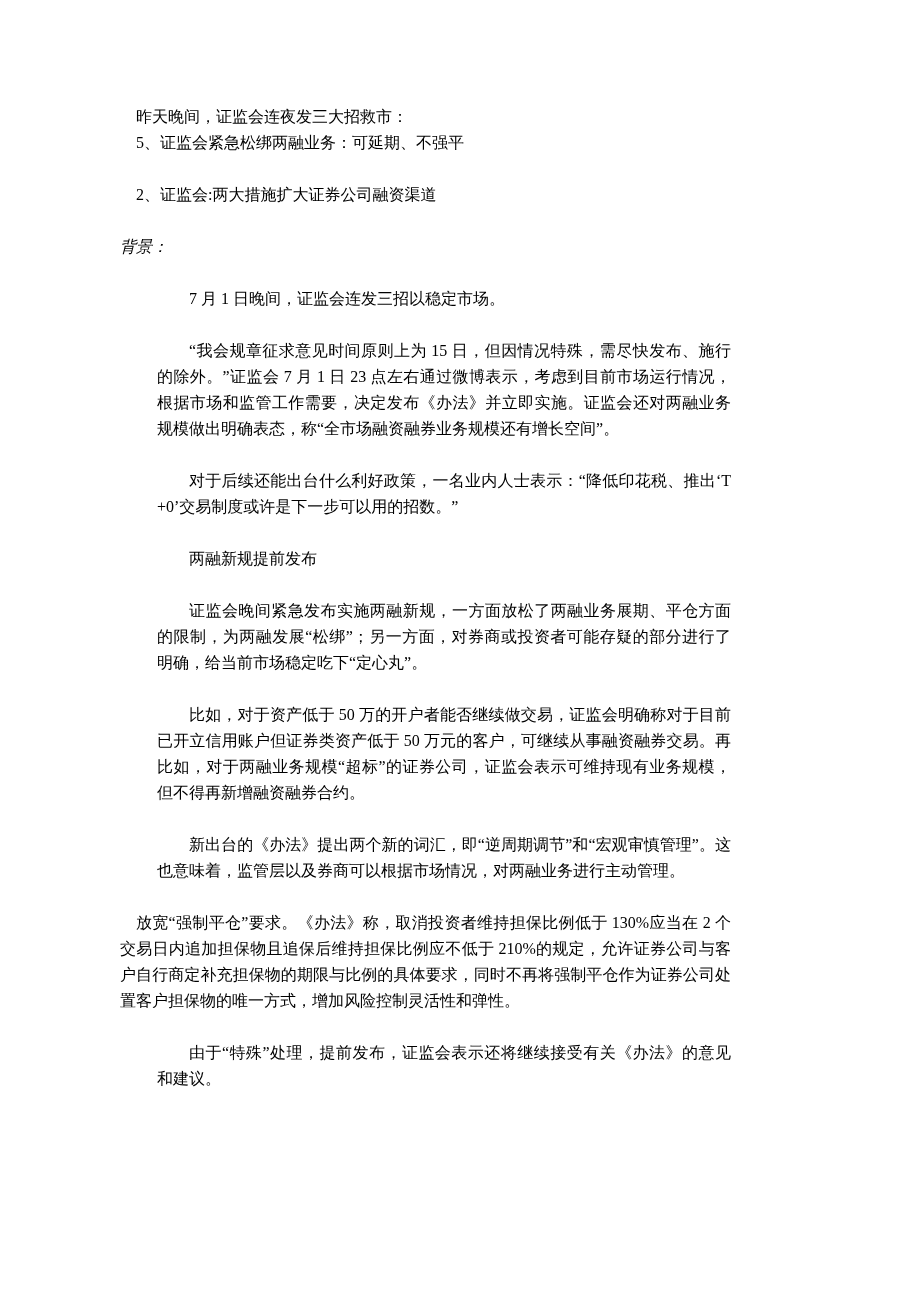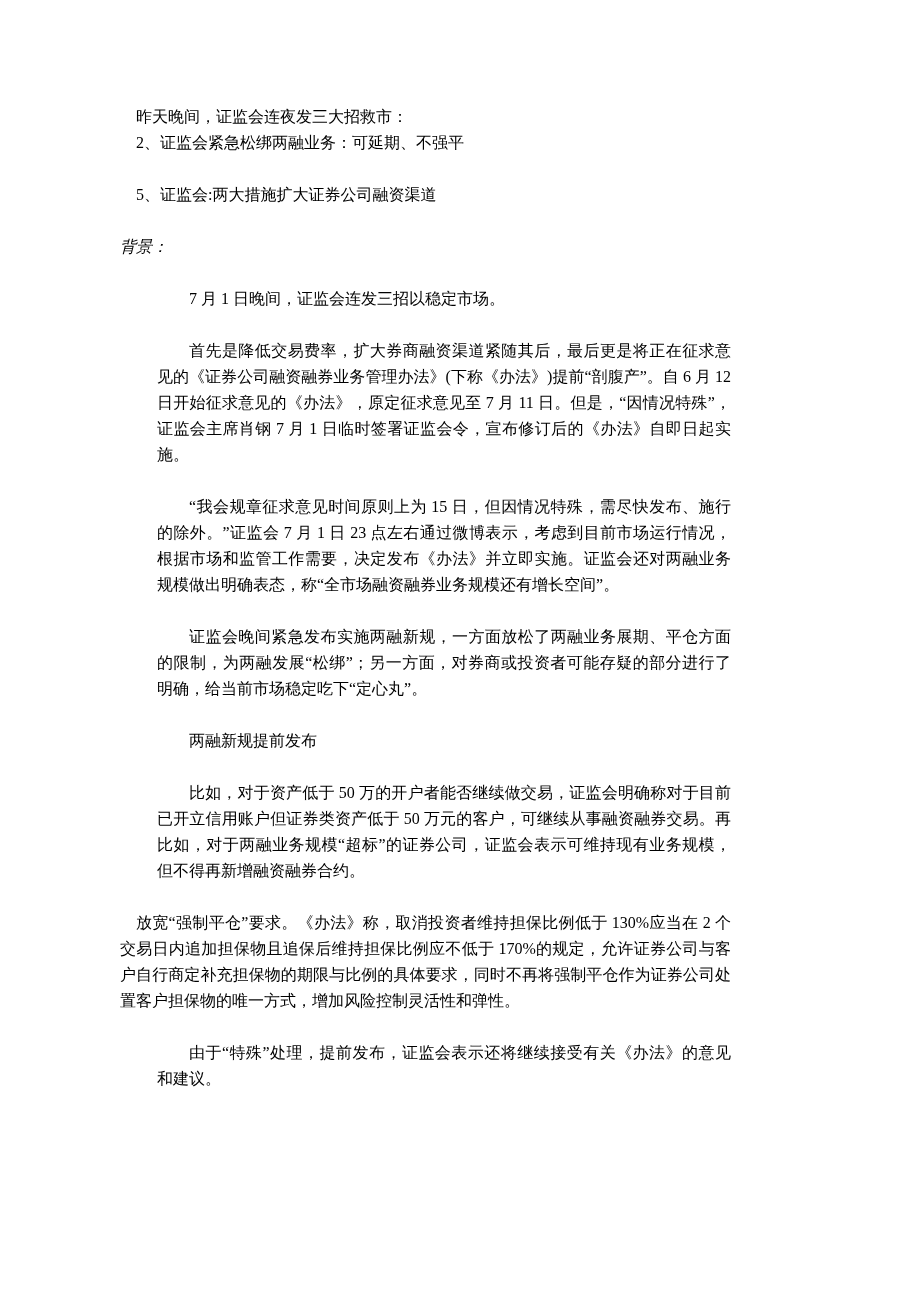--- a/index.html
+++ b/index.html
@@ -30,25 +30,26 @@
     .indent-none { text-indent: 0; font-style: italic; }
     .indent-one  { text-indent: 1em; }
     .indent-two  { text-indent: 2em; margin-left: 37px; }
   </style>
 </head>
 <body>
 
 <div class="page">
   <div class="doc-body">
       <p class="para indent-one">昨天晚间，证监会连夜发三大招救市：</p>
-      <p class="para indent-one">2、证监会紧急松绑两融业务：可延期、不强平</p>
-      <p class="para indent-one gap">5、证监会:两大措施扩大证券公司融资渠道</p>
+      <p class="para indent-one">5、证监会紧急松绑两融业务：可延期、不强平</p>
+      <p class="para indent-one gap">2、证监会:两大措施扩大证券公司融资渠道</p>
       <p class="para indent-none gap">背景：</p>
       <p class="para indent-two gap">7 月 1 日晚间，证监会连发三招以稳定市场。</p>
-      <p class="para indent-two gap">首先是降低交易费率，扩大券商融资渠道紧随其后，最后更是将正在征求意见的《证券公司融资融券业务管理办法》(下称《办法》)提前“剖腹产”。自 6 月 12 日开始征求意见的《办法》，原定征求意见至 7 月 11 日。但是，“因情况特殊”，证监会主席肖钢 7 月 1 日临时签署证监会令，宣布修订后的《办法》自即日起实施。</p>
       <p class="para indent-two gap">“我会规章征求意见时间原则上为 15 日，但因情况特殊，需尽快发布、施行的除外。”证监会 7 月 1 日 23 点左右通过微博表示，考虑到目前市场运行情况，根据市场和监管工作需要，决定发布《办法》并立即实施。证监会还对两融业务规模做出明确表态，称“全市场融资融券业务规模还有增长空间”。</p>
+      <p class="para indent-two gap">对于后续还能出台什么利好政策，一名业内人士表示：“降低印花税、推出‘T+0’交易制度或许是下一步可以用的招数。”</p>
+      <p class="para indent-two gap">两融新规提前发布</p>
       <p class="para indent-two gap">证监会晚间紧急发布实施两融新规，一方面放松了两融业务展期、平仓方面的限制，为两融发展“松绑”；另一方面，对券商或投资者可能存疑的部分进行了明确，给当前市场稳定吃下“定心丸”。</p>
-      <p class="para indent-two gap">两融新规提前发布</p>
       <p class="para indent-two gap">比如，对于资产低于 50 万的开户者能否继续做交易，证监会明确称对于目前已开立信用账户但证券类资产低于 50 万元的客户，可继续从事融资融券交易。再比如，对于两融业务规模“超标”的证券公司，证监会表示可维持现有业务规模，但不得再新增融资融券合约。</p>
-      <p class="para indent-one gap">放宽“强制平仓”要求。《办法》称，取消投资者维持担保比例低于 130%应当在 2 个交易日内追加担保物且追保后维持担保比例应不低于 170%的规定，允许证券公司与客户自行商定补充担保物的期限与比例的具体要求，同时不再将强制平仓作为证券公司处置客户担保物的唯一方式，增加风险控制灵活性和弹性。</p>
+      <p class="para indent-two gap">新出台的《办法》提出两个新的词汇，即“逆周期调节”和“宏观审慎管理”。这也意味着，监管层以及券商可以根据市场情况，对两融业务进行主动管理。</p>
+      <p class="para indent-one gap">放宽“强制平仓”要求。《办法》称，取消投资者维持担保比例低于 130%应当在 2 个交易日内追加担保物且追保后维持担保比例应不低于 210%的规定，允许证券公司与客户自行商定补充担保物的期限与比例的具体要求，同时不再将强制平仓作为证券公司处置客户担保物的唯一方式，增加风险控制灵活性和弹性。</p>
       <p class="para indent-two gap">由于“特殊”处理，提前发布，证监会表示还将继续接受有关《办法》的意见和建议。</p>
     </div>
 </div>
 
 </body></html>

